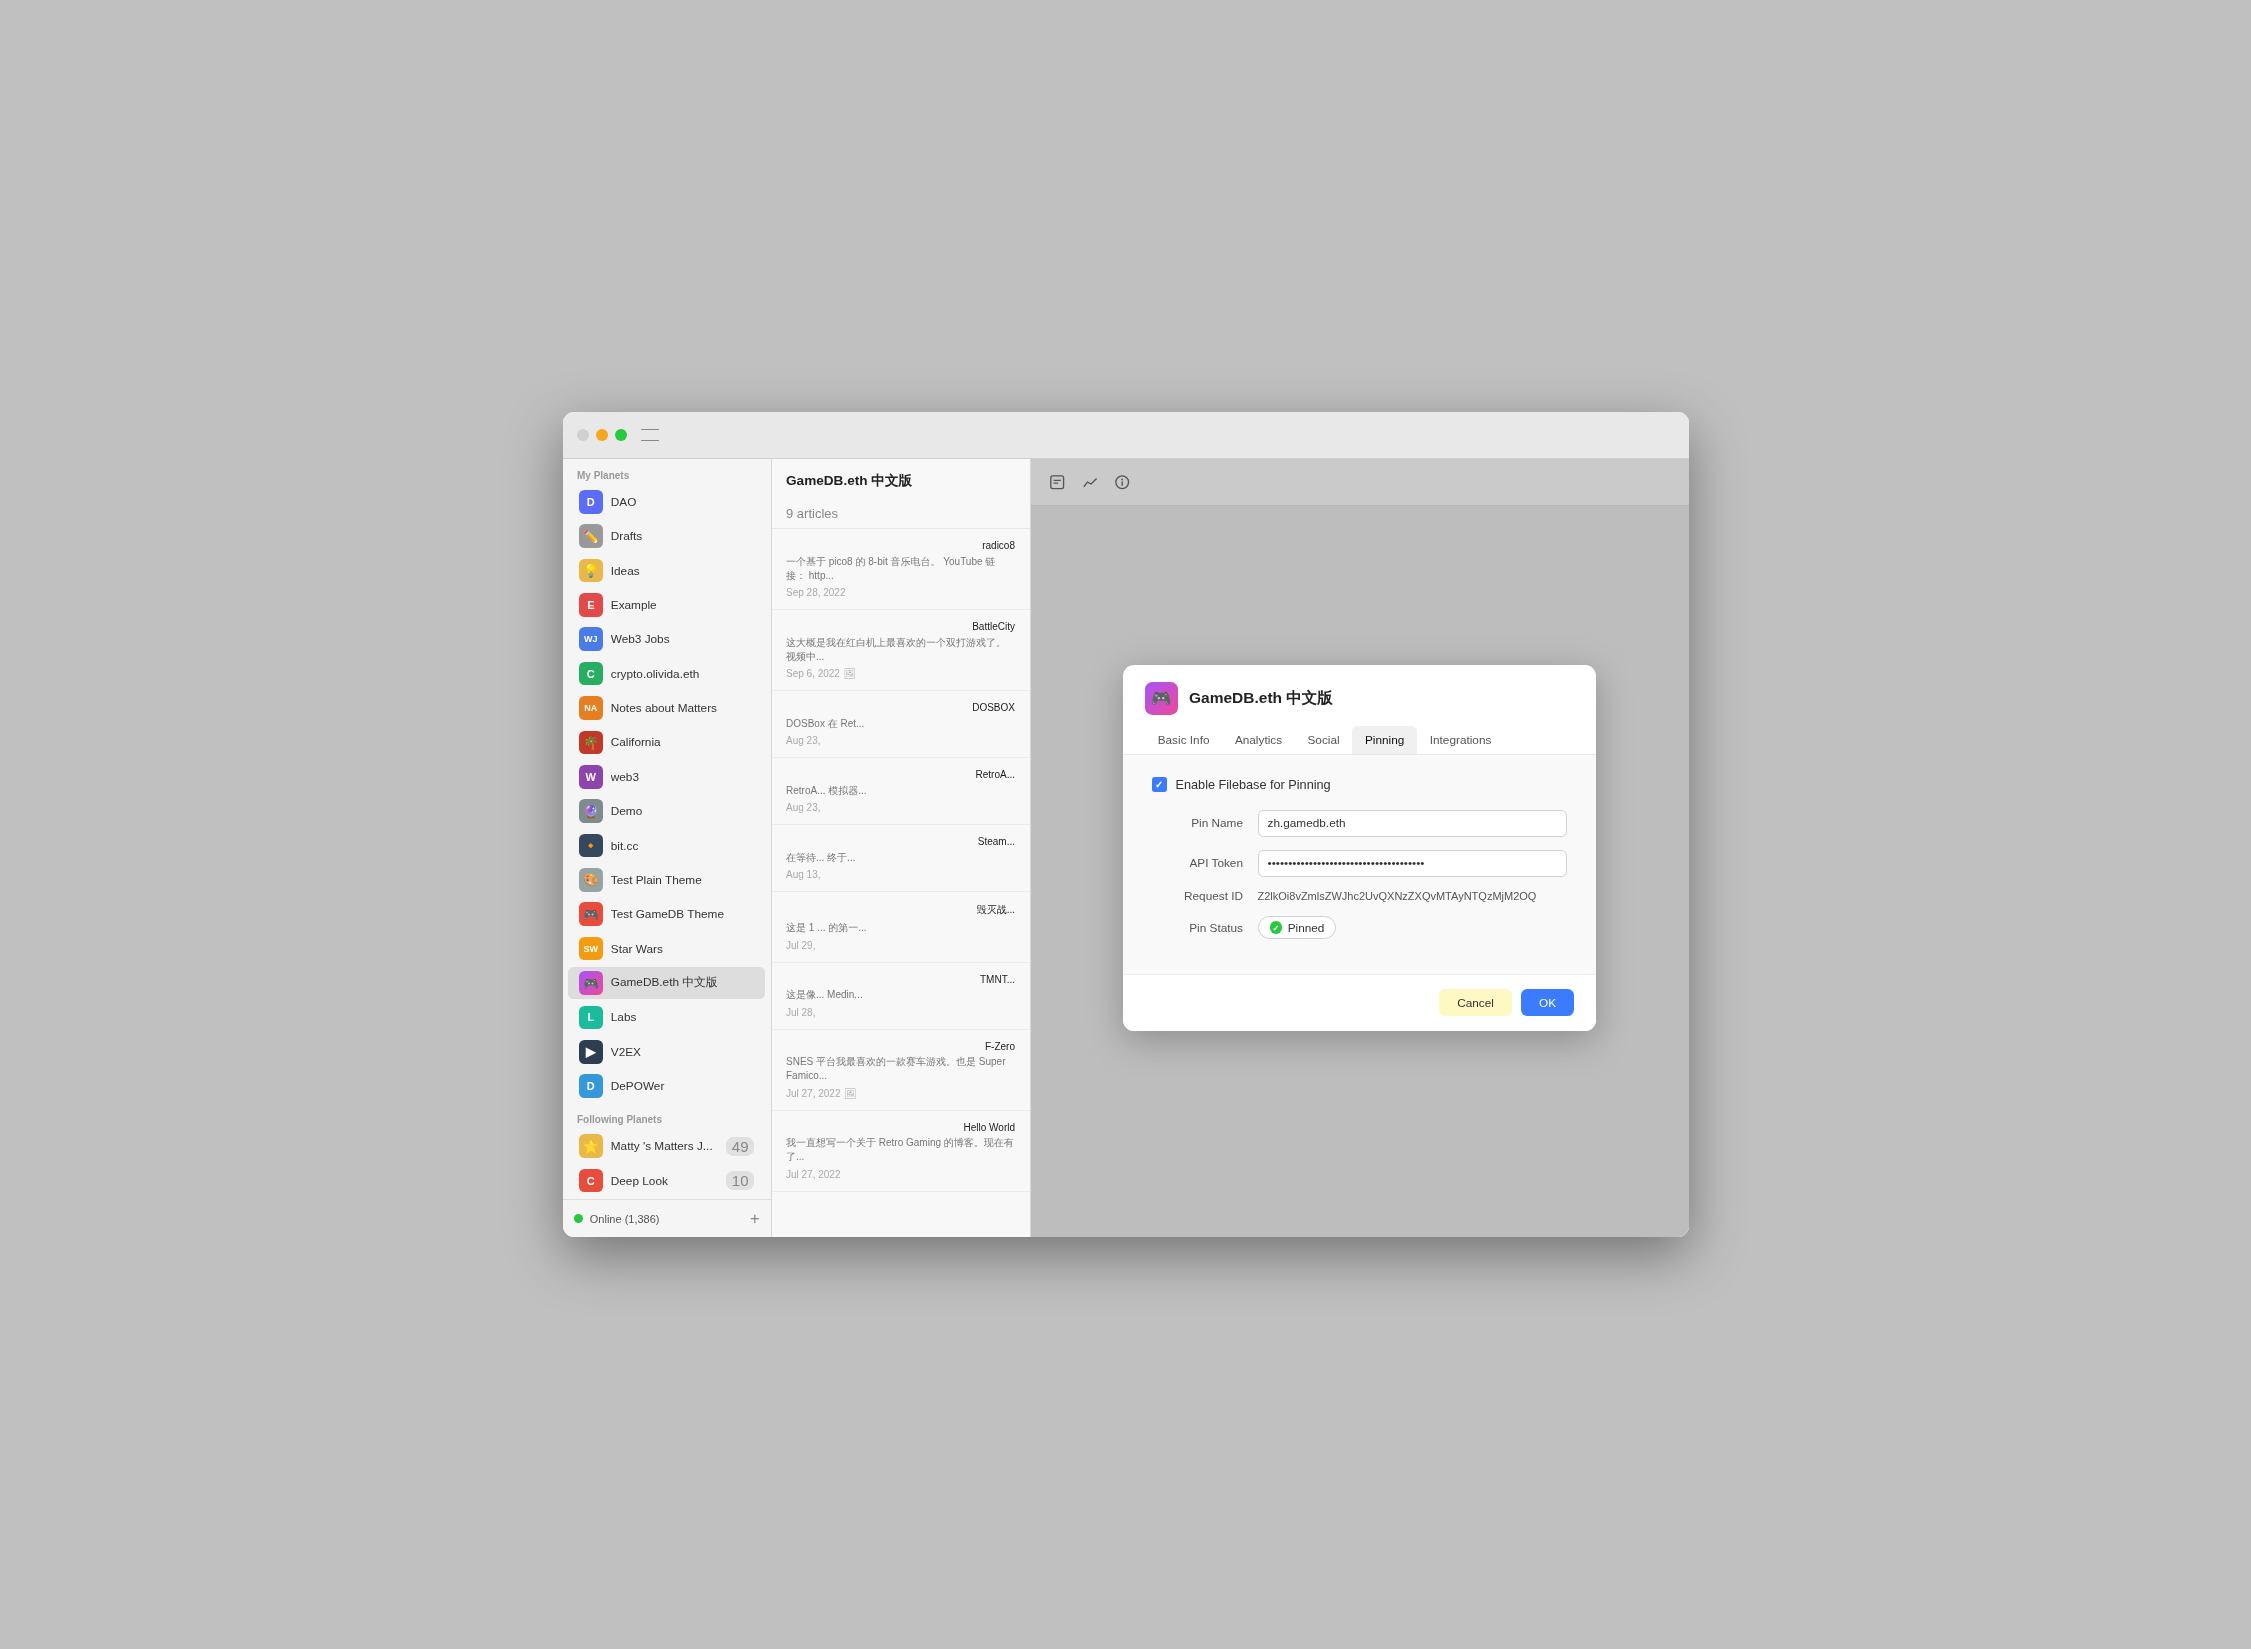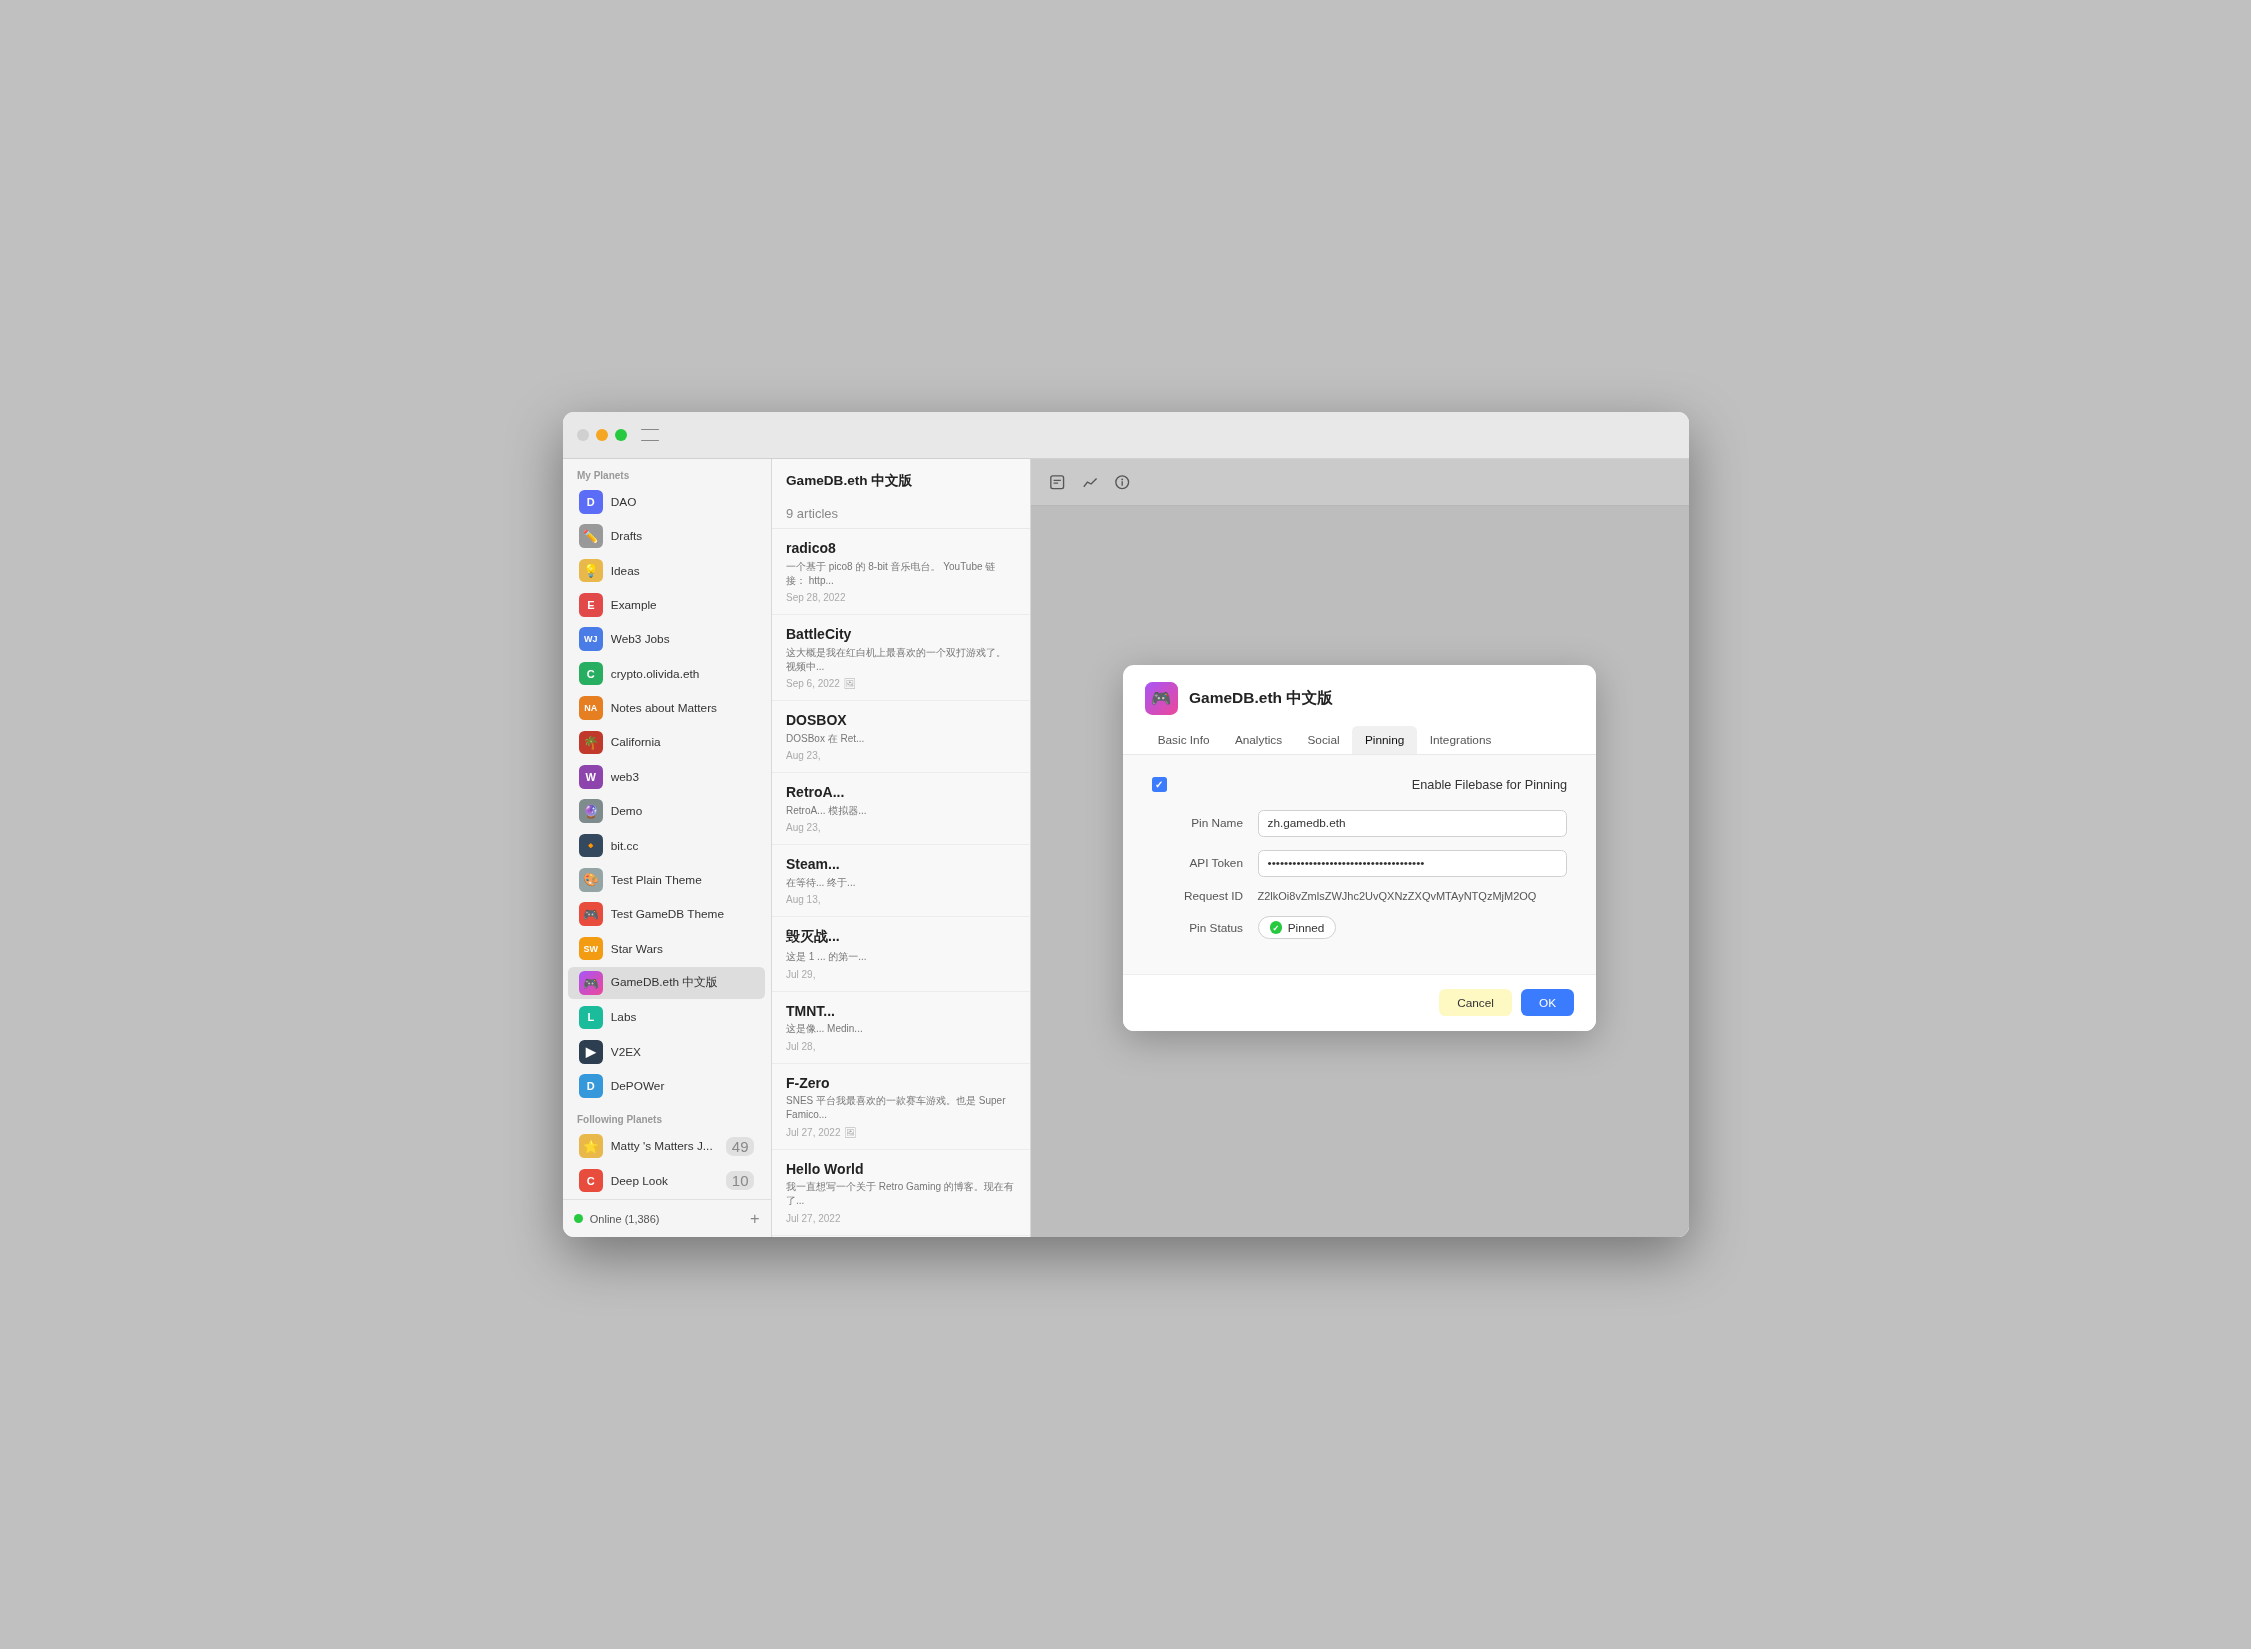--- a/index.html
+++ b/index.html
@@ -167,24 +167,25 @@
       font-size: 13px;
       color: #888;
       margin-top: 16px;
     }
     .article-item {
       padding: 11px 14.5px;
       border-bottom: 0.9px solid #ececec;
       cursor: pointer;
     }
     .article-item-title {
-      font-size: 14px;
-      font-weight: 700;
+      font-size: 10px;
+      font-weight: 400;
       color: #222;
       margin-bottom: 3.6px;
+      text-align: right;
     }
     .article-item-excerpt {
       font-size: 10px;
       color: #777;
       line-height: 1.4;
       display: -webkit-box;
       -webkit-line-clamp: 2;
       -webkit-box-orient: vertical;
       overflow: hidden;
     }
@@ -286,21 +287,21 @@
     }
     .modal-body {
       padding: 22px 29px;
       background: #f9f9f9;
     }
     .enable-row {
       display: flex;
       align-items: center;
       gap: 9px;
       margin-bottom: 18px;
-      justify-content: space-between;
+      justify-content: flex-start;
     }
     .checkbox-checked {
       width: 14.5px;
       height: 14.5px;
       background: #3b7cff;
       border-radius: 2.7px;
       display: flex;
       align-items: center;
       justify-content: center;
       flex-shrink: 0;

